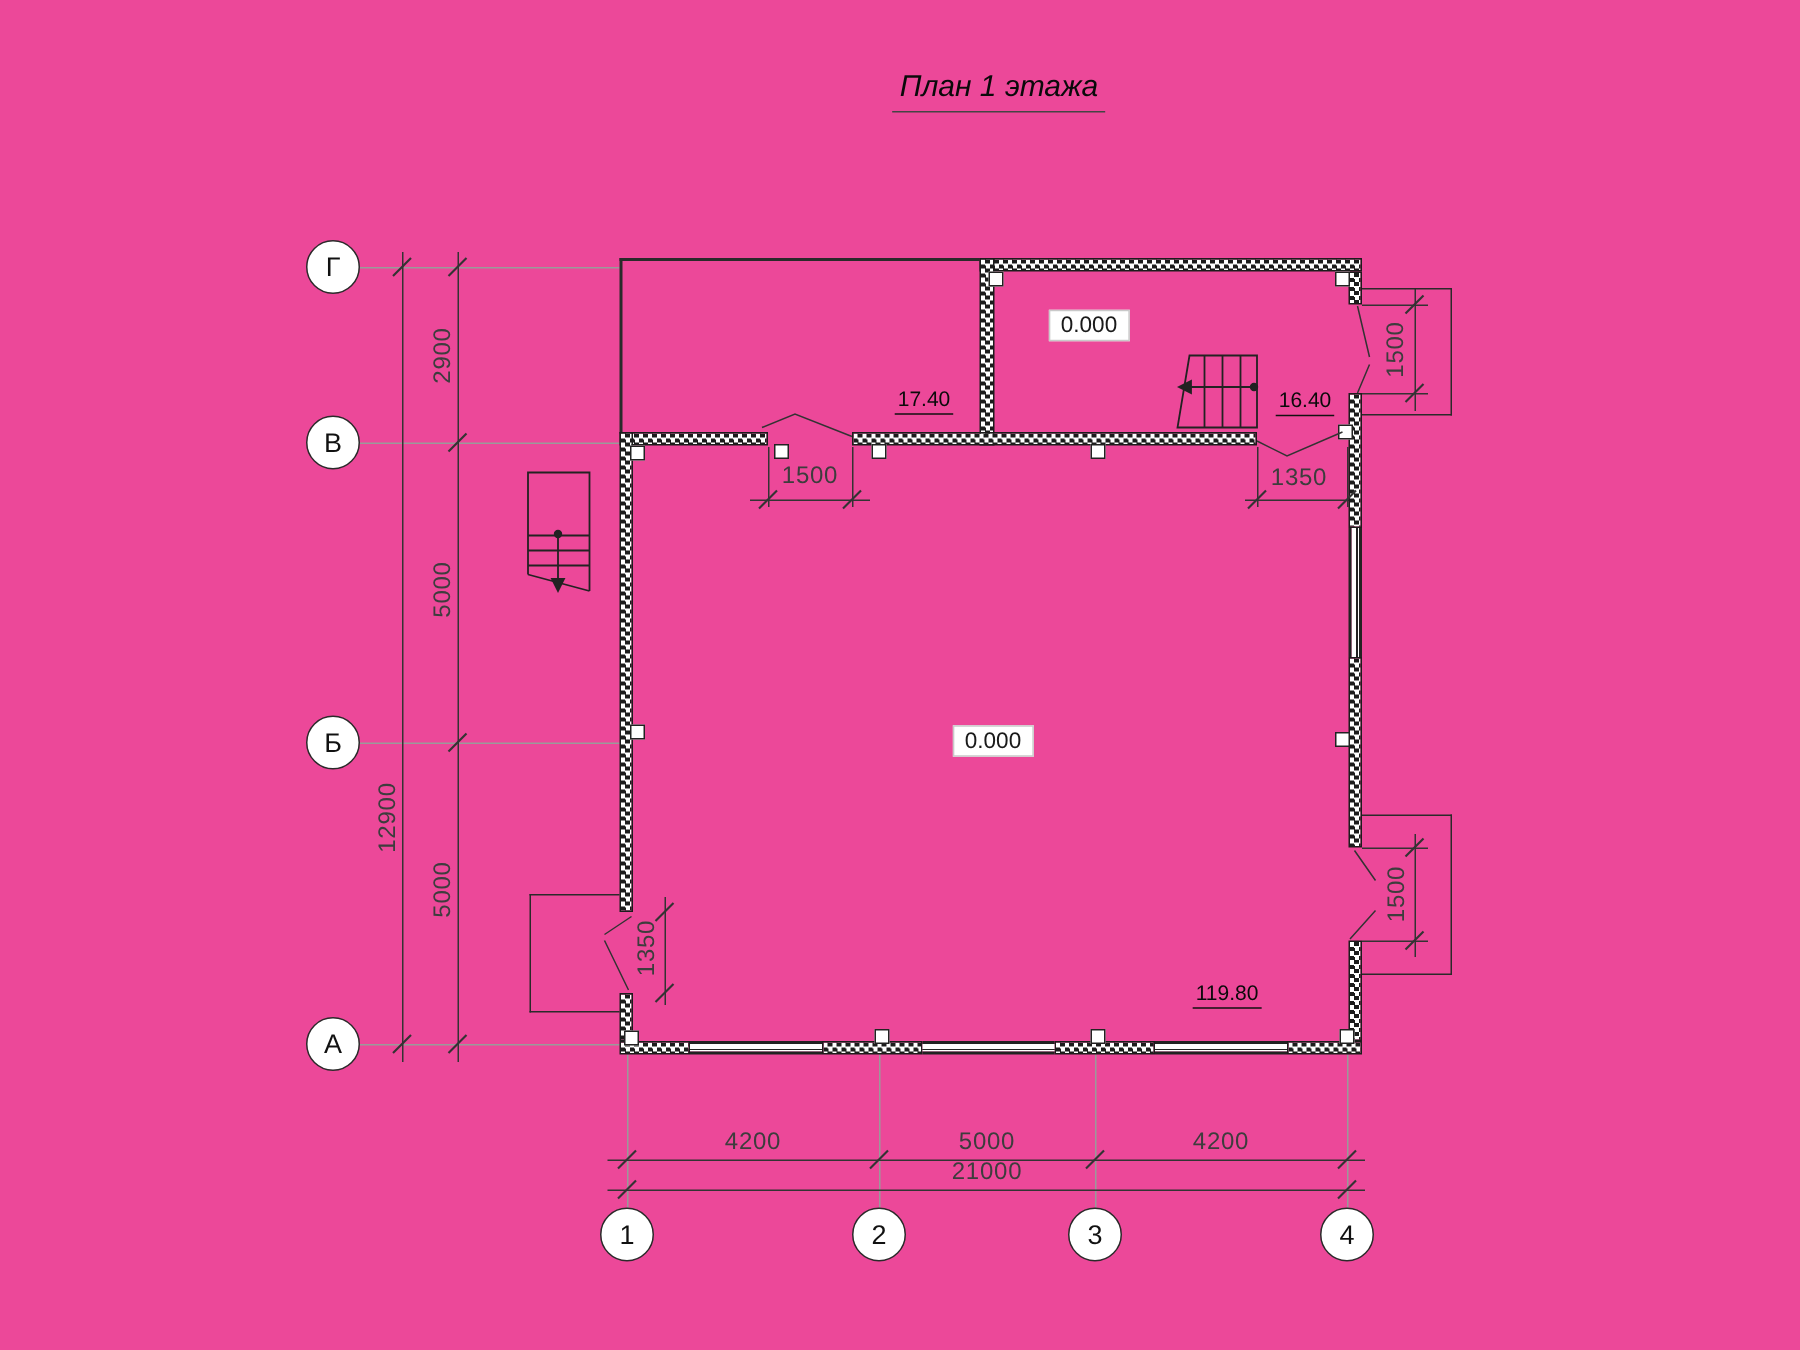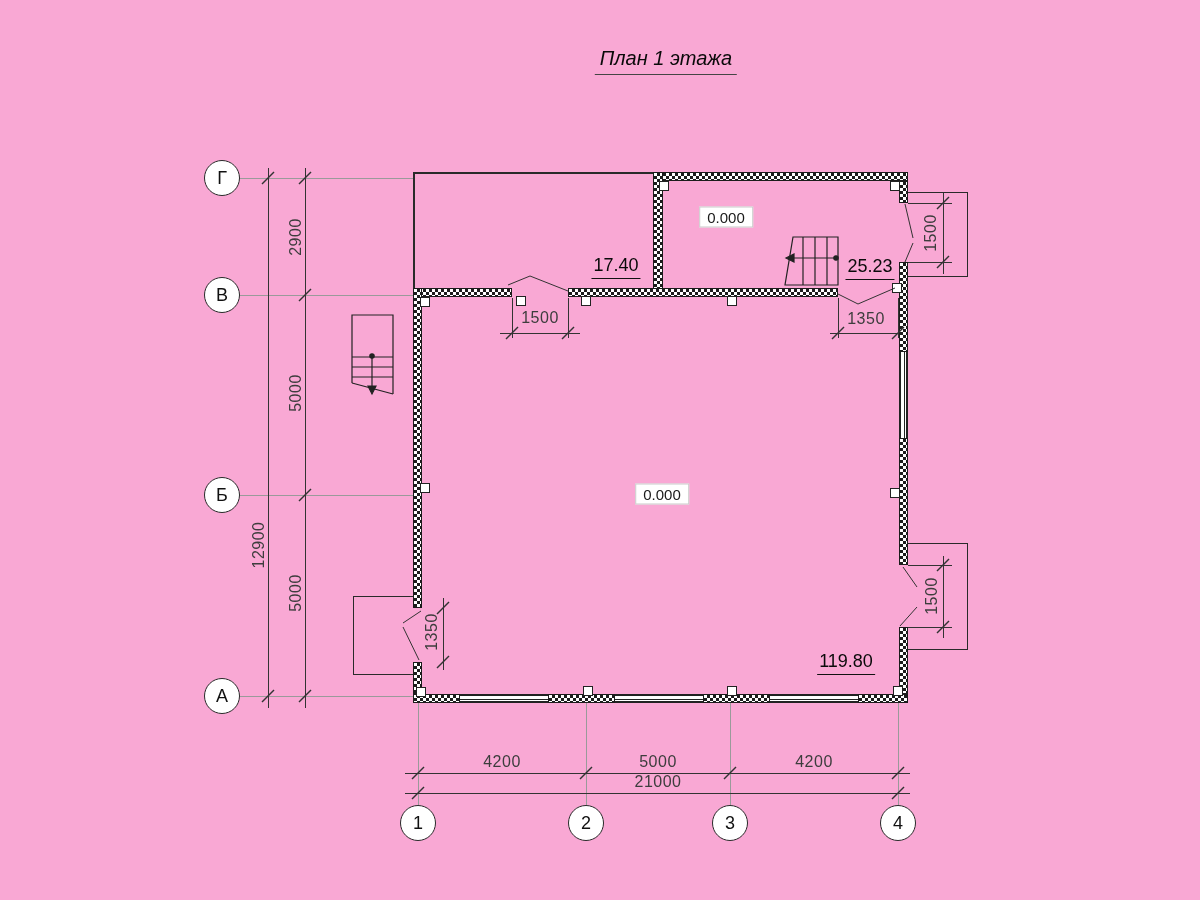--- a/index.html
+++ b/index.html
@@ -1,17 +1,17 @@
 <!DOCTYPE html>
 <html><head>
 <meta charset="utf-8">
 <style>
   * { box-sizing: border-box; margin: 0; padding: 0; }
   html,body { background:#fff; }
-  .plan{position:relative;width:1200px;height:900px;background:#f9a8d4;overflow:hidden;
+  .plan{position:relative;width:1200px;height:900px;background:#ec4899;overflow:hidden;
         font-family:"Liberation Sans",sans-serif;color:#111;}
   .wall{position:absolute;background:repeating-conic-gradient(#1c1c1c 0% 25%,#ffffff 0% 50%);
         background-size:6px 6px;border:1px solid #1c1c1c;}
   .hl{position:absolute;height:0;border-top:1px solid #666;}
   .vl{position:absolute;width:0;border-left:1px solid #666;}
   .dark{border-color:#333;}
   .light{border-color:#9a9a9a;}
   .win-h{position:absolute;height:9px;border-top:2px solid #222;border-bottom:2px solid #222;
          background:linear-gradient(to bottom,#fff 0 3px,#222 3px 4px,#fff 4px 100%);}
   .win-v{position:absolute;width:9px;border-left:2px solid #222;border-right:2px solid #222;
@@ -20,21 +20,21 @@
   .b-t{border-top:1px solid #2a2a2a;} .b-r{border-right:1px solid #2a2a2a;}
   .b-b{border-bottom:1px solid #2a2a2a;} .b-l{border-left:1px solid #2a2a2a;}
   .terrace{position:absolute;border-left:2px solid #2a2a2a;border-top:2px solid #2a2a2a;}
   .axis-circle{position:absolute;width:36px;height:36px;border:1.3px solid #2a2a2a;border-radius:50%;
         display:flex;align-items:center;justify-content:center;font-size:18px;color:#111;background:#fff;}
   .dim-text{position:absolute;font-size:16px;color:#3d3d3d;white-space:nowrap;
         transform:translate(-50%,-50%);letter-spacing:.5px;}
   .rot{transform:translate(-50%,-50%) rotate(-90deg);}
   .level-box{position:absolute;transform:translate(-50%,-50%);font-size:15px;color:#1a1a1a;
         border:1px solid #c9c9c9;background:#fff;padding:1px 7px;white-space:nowrap;}
-  .elev{position:absolute;transform:translate(-50%,-50%);font-size:18px;color:#0a0a0a;
+  .elev{position:absolute;transform:translate(-50%,-50%);font-size:14px;color:#0a0a0a;
         border-bottom:1.4px solid #111;padding:0 2px 2px;white-space:nowrap;}
   .jamb{position:absolute;width:10px;height:10px;border:1.3px solid #222;background:#fff;}
   .title{position:absolute;left:666px;top:61px;transform:translate(-50%,-50%);
         font-style:italic;font-size:20px;color:#0a0a0a;border-bottom:1.6px solid #444;
         padding:0 5px 4px;white-space:nowrap;}
   svg.overlay{position:absolute;left:0;top:0;pointer-events:none;}
 </style>
 </head>
 <body>
 
@@ -212,16 +212,16 @@
   <div class="dim-text" style="left:540px;top:318px">1500</div>
   <div class="dim-text" style="left:866px;top:319px">1350</div>
   <div class="dim-text rot" style="left:931px;top:233px">1500</div>
   <div class="dim-text rot" style="left:932px;top:596px">1500</div>
   <div class="dim-text rot" style="left:432px;top:632px">1350</div>
 
   <div class="level-box" style="left:726px;top:217px">0.000</div>
   <div class="level-box" style="left:662px;top:494px">0.000</div>
 
   <div class="elev" style="left:616px;top:267px">17.40</div>
-  <div class="elev" style="left:870px;top:268px">25.23</div>
-  <div class="elev" style="left:846px;top:663px">119.80</div>
+  <div class="elev" style="left:870px;top:268px">16.40</div>
+  <div class="elev" style="left:818px;top:663px">119.80</div>
 
 </div>
 
 </body></html>

